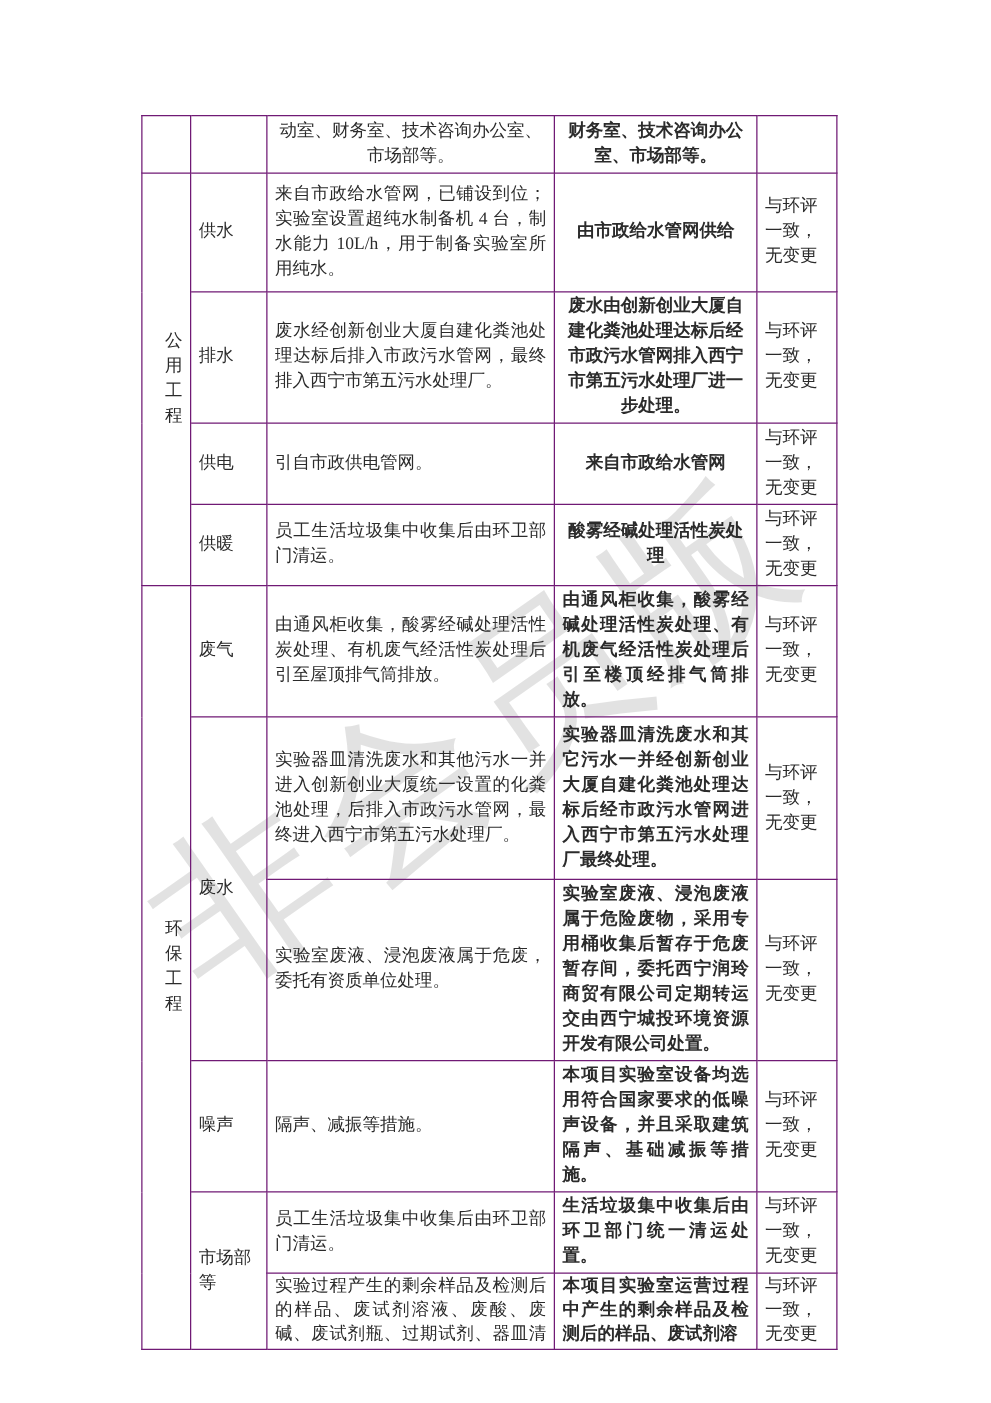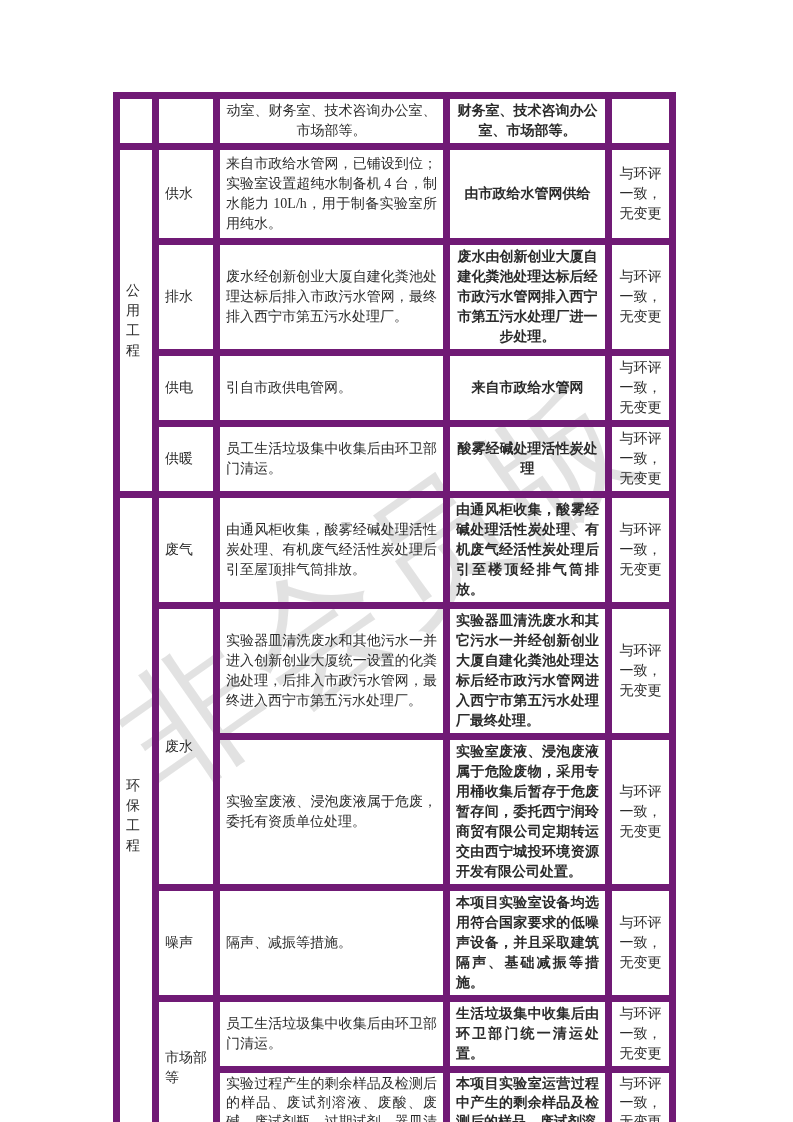--- a/index.html
+++ b/index.html
@@ -28,49 +28,49 @@
   table.doc-table{
     position:absolute;
     left:113px;top:92px;
     border-collapse:collapse;
     table-layout:fixed;
     width:556px;
     z-index:1;
     font-size:14px;
   }
   table.doc-table td{
-    border:7px solid #701a75;
+    border:1px solid #701a75;
     padding:2px 6px;
     vertical-align:middle;
     line-height:20px;
     word-break:break-all;
   }
   td.cat{
     padding:2px 11px;
-    text-align:left;
+    text-align:right;
     line-height:21px;
     margin-top:44px;
   }
   td.lab{
     text-align:left;
   }
   td.c3{
     text-align:justify;
     text-justify:inter-character;
   }
   td.c4{
     padding:2px 3px;
     text-align:justify;
     text-justify:inter-character;
     font-weight:bold;
   }
   td.center{text-align:center;}
   td.c5{
     padding:2px 4px 2px 8px;
-    text-align:center;
+    text-align:left;
   }
   tr.r0{height:46px;}
   tr.r1{height:95px;}
   tr.r2{height:102px;}
   tr.r3{height:62px;}
   tr.r4{height:60px;}
   tr.r5{height:88px;}
   tr.r6{height:130px;}
   tr.r7{height:140px;}
   tr.r8{height:85px;}

